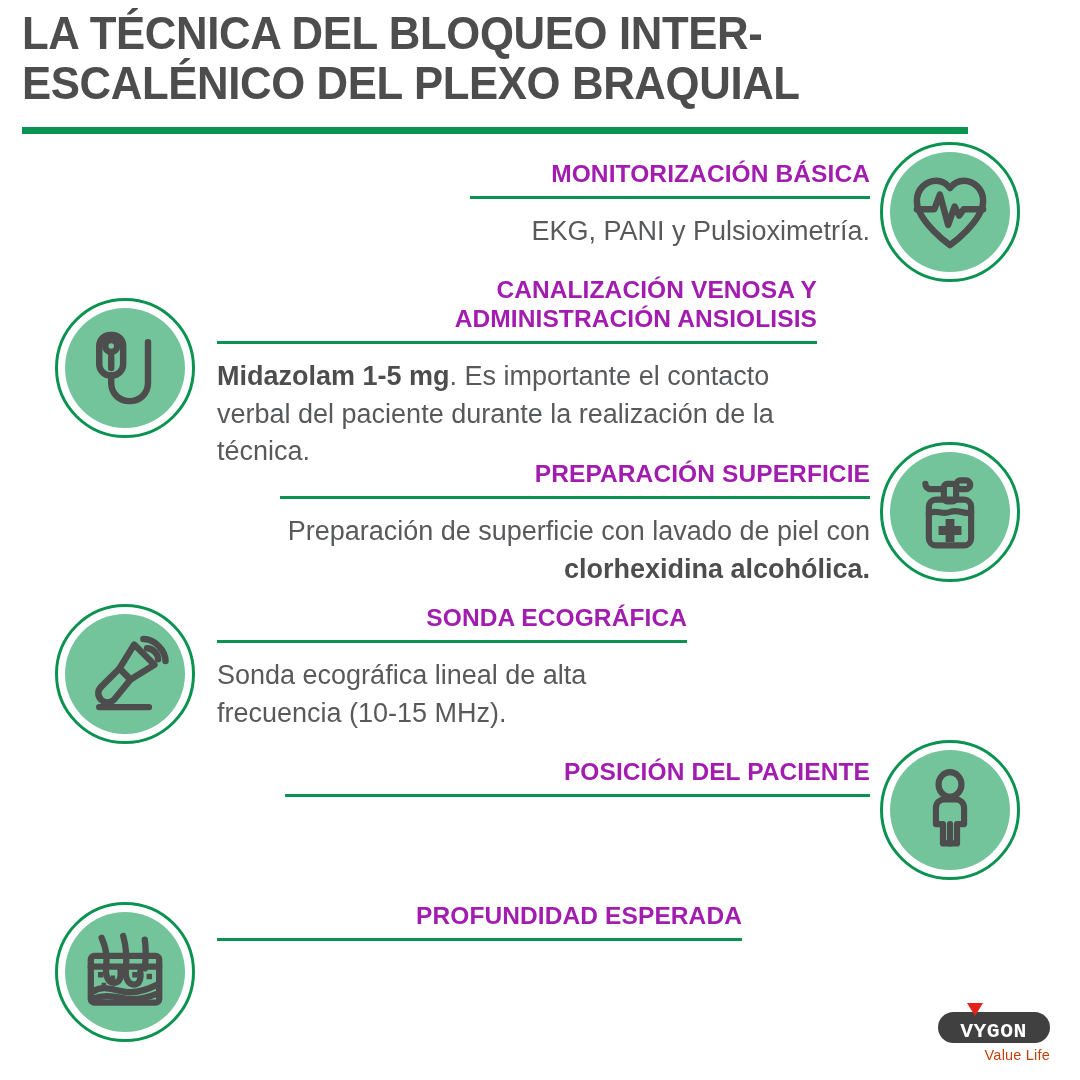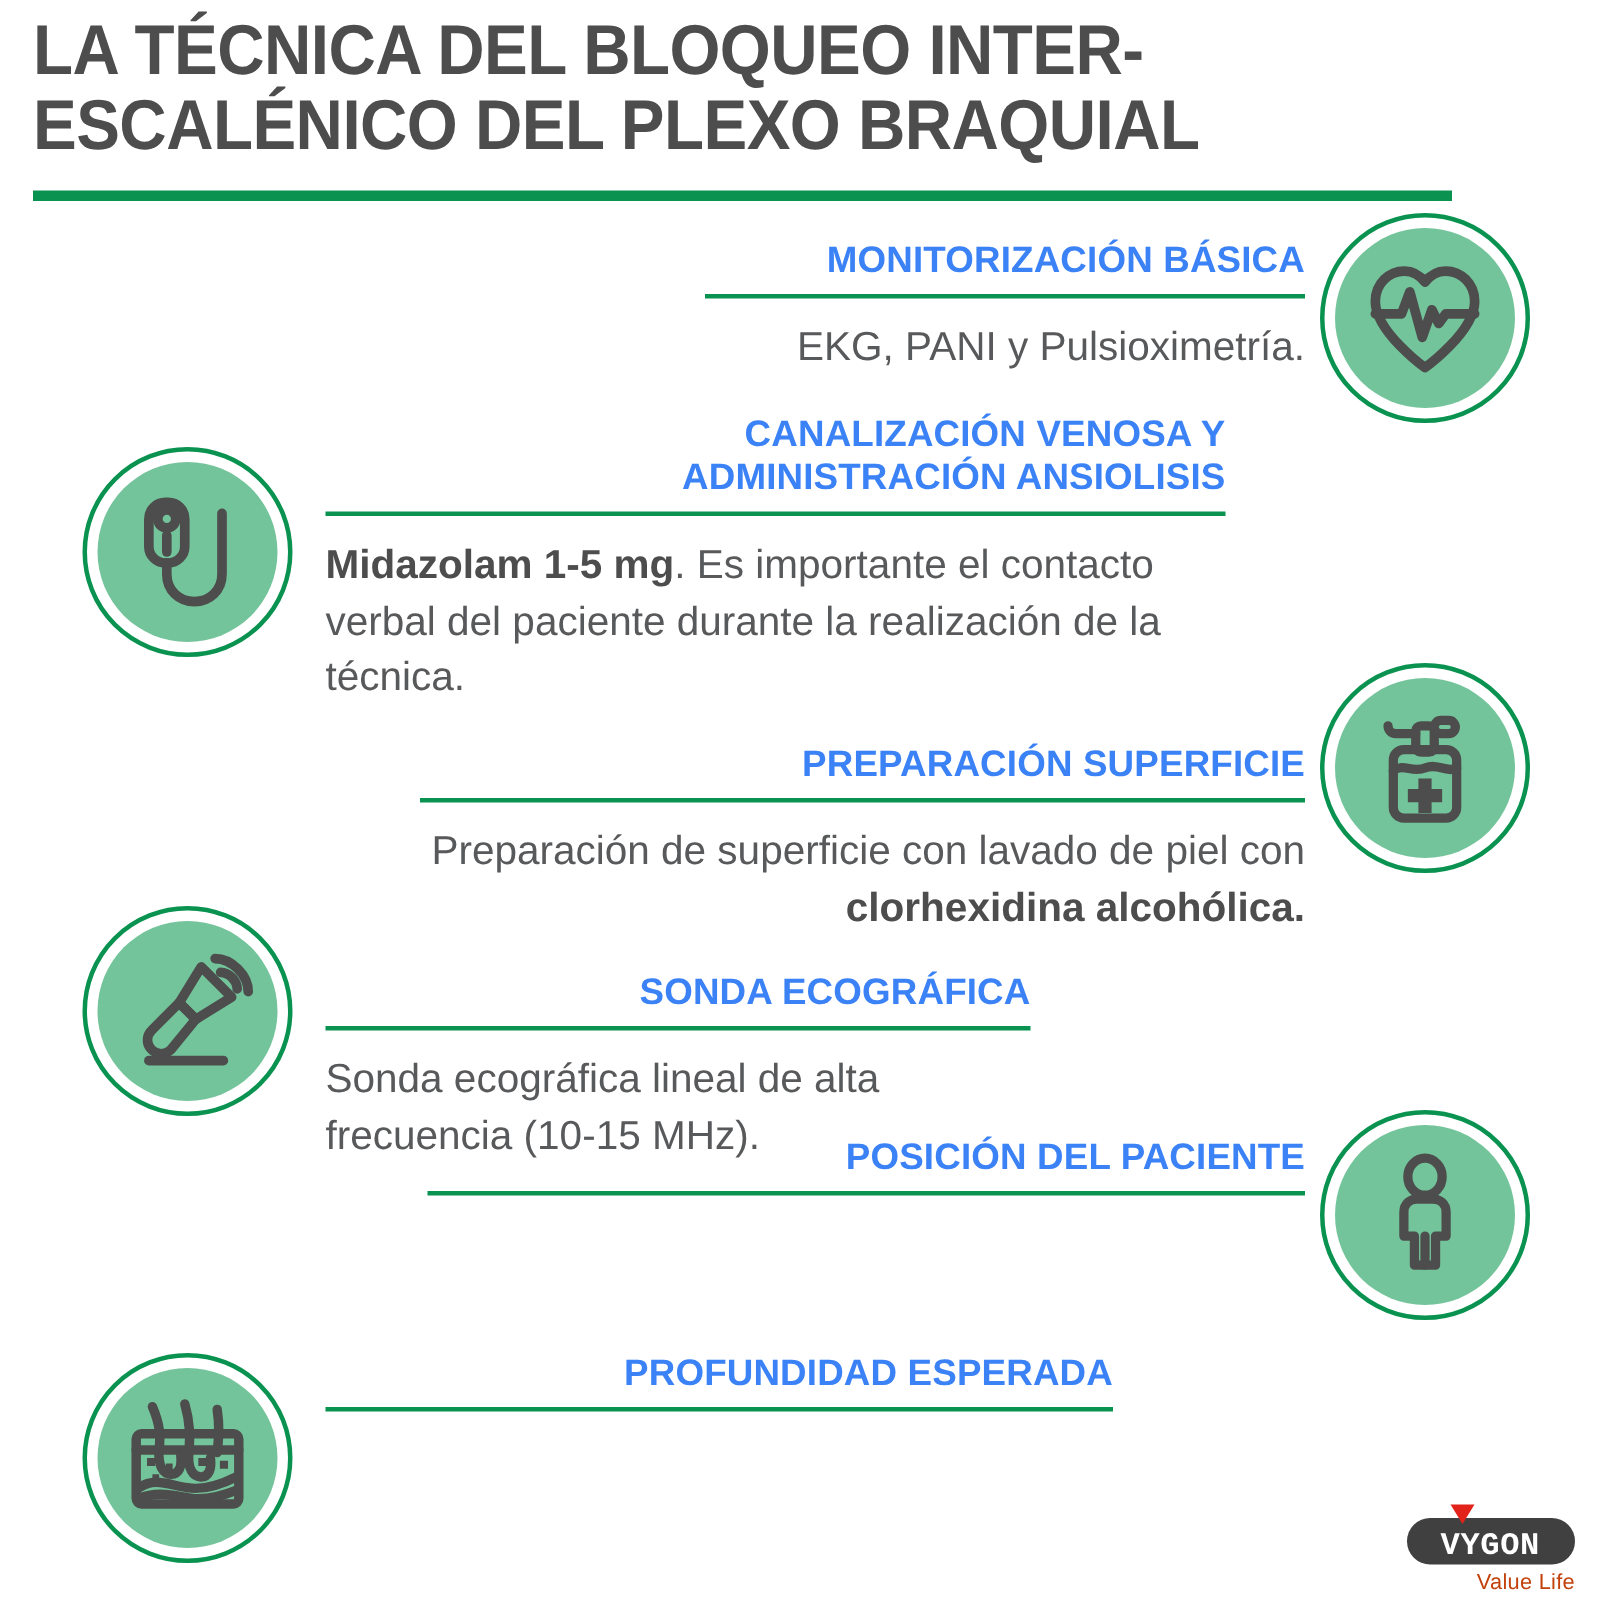--- a/index.html
+++ b/index.html
@@ -47,21 +47,21 @@
   }
   .badge .disc{
     width:120px;height:120px;border-radius:50%;
     background:#74c49b;
     display:flex;align-items:center;justify-content:center;
   }
   .badge svg{display:block;}
 
   .textcol{position:relative;}
   .head{
-    font-size:24.5px;font-weight:bold;color:#3b82f6;
+    font-size:24.5px;font-weight:bold;color:#a21caf;
     letter-spacing:0.1px;line-height:1.18;
     margin:0;white-space:pre-line;
   }
   .rule{height:3.5px;background:#0a9350;margin-top:7px;}
   .body{
     font-size:27px;line-height:1.38;color:#58595b;
     margin:14px 0 0 0;font-weight:normal;
   }
   .body b{font-weight:bold;color:#4d4d4d;}
 
@@ -139,21 +139,21 @@
         <div class="head" style="text-align:right;">CANALIZACIÓN VENOSA Y
 ADMINISTRACIÓN ANSIOLISIS</div>
         <div class="rule" style="width:600px;"></div>
         <div class="body"><b>Midazolam 1-5 mg</b><span>. Es importante el contacto verbal del paciente durante la realización de la técnica.</span></div>
       </div>
     </div>
   </div>
 
   <div class="block right-align" style="left:280px;top:460px;width:780px;">
     <div class="row">
-      <div class="textcol" style="width:590px;margin-top:36px;">
+      <div class="textcol" style="width:590px;">
         <div class="head">PREPARACIÓN SUPERFICIE</div>
         <div class="rule" style="width:590px;margin-left:auto;"></div>
         <div class="body"><span>Preparación de superficie con lavado de piel con </span><b>clorhexidina alcohólica.</b></div>
       </div>
       <div style="width:10px;"></div>
       <div class="badge" style="margin-top:-18px;">
         <div class="disc">
           <svg width="88" height="88" viewBox="0 0 100 100">
             <rect class="ic" x="26" y="36" width="48" height="52" rx="8" stroke-width="6.5"></rect>
             <path class="ic" d="M26 52 C34 46 40 54 50 50 C60 46 66 54 74 50" stroke-width="6.5"></path>
@@ -174,21 +174,21 @@
           <svg width="92" height="92" viewBox="0 0 100 100">
             <path class="ic" d="M60 18 L82 40 L56 56 L44 44 Z" stroke-width="6.5"></path>
             <path class="ic" d="M44 44 L56 56 L38 78 C34 82 28 82 24 78 C20 74 20 68 24 64 Z" stroke-width="6.5"></path>
             <line class="ic" x1="22" y1="86" x2="76" y2="86" stroke-width="7"></line>
             <path class="ic" d="M74 22 C80 22 86 28 86 34" stroke-width="6"></path>
             <path class="ic" d="M70 12 C82 12 94 24 94 36" stroke-width="6"></path>
           </svg>
         </div>
       </div>
       <div style="width:22px;"></div>
-      <div class="textcol" style="width:470px;margin-top:44px;">
+      <div class="textcol" style="width:470px;">
         <div class="head" style="text-align:right;">SONDA ECOGRÁFICA</div>
         <div class="rule" style="width:470px;"></div>
         <div class="body"><span>Sonda ecográfica lineal de alta frecuencia (10-15 MHz).</span></div>
       </div>
     </div>
   </div>
 
   <div class="block right-align" style="left:285px;top:758px;width:775px;">
     <div class="row">
       <div class="textcol" style="width:585px;">

